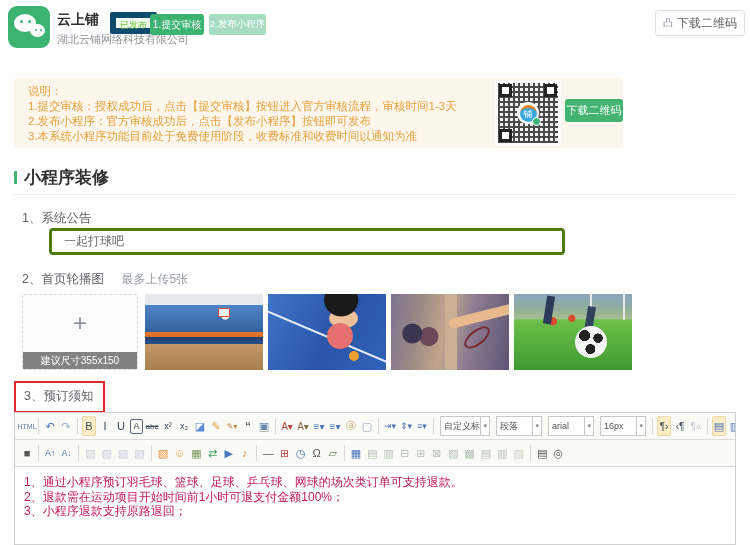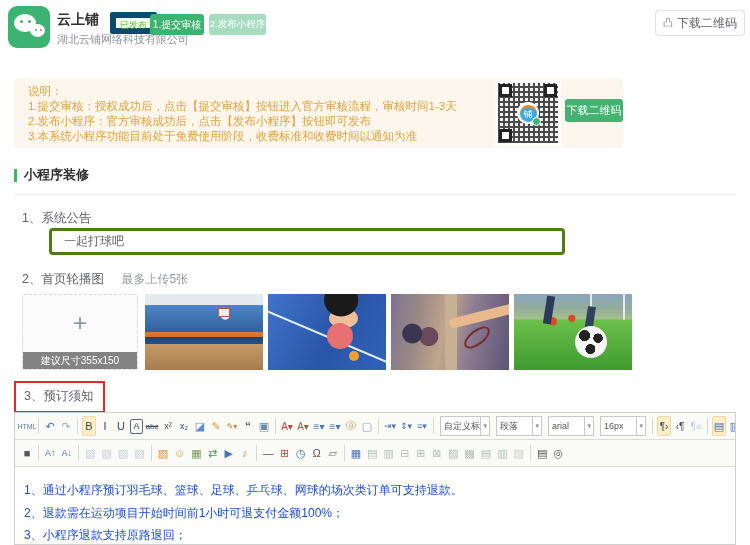--- a/index.html
+++ b/index.html
@@ -45,21 +45,21 @@
   .qr-logo .inner { width:17px; height:17px; border-radius:50%; background:#3aa9e0; color:#fff;
     font-size:9px; display:flex; align-items:center; justify-content:center; border-top:3px solid #e8862e; }
   .qr-wx { position:absolute; right:-2px; bottom:-2px; width:9px; height:9px; border-radius:50%;
     background:#42b370; border:1px solid #fff; }
   .btn-dlqr { position:absolute; right:0px; top:21px; width:58px; height:23px;
     background:#42b370; color:#fff; font-size:11px; border-radius:3px; }
 
   
   .sec-title { position:absolute; left:14px; top:166px; display:flex; align-items:center; }
   .sec-bar { width:3px; height:13px; background:#42b370; margin-right:7px; }
-  .sec-text { font-size:13px; font-weight:bold; color:#303133; }
+  .sec-text { font-size:17px; font-weight:bold; color:#303133; }
   .divider { position:absolute; left:14px; top:194px; width:722px; height:1px; background:#ebeef5; }
   .fld-label { position:absolute; left:22px; font-size:12.5px; color:#606266; }
   .hint { color:#959aa3; margin-left:14px; font-size:12px; }
   .announce-input { position:absolute; left:22px; top:228px; width:516px; height:27px;
     border:3px solid #4d7c0f; border-radius:4px; padding:0 12px; font-size:12px; color:#606266;
     font-family:"Liberation Sans","DejaVu Sans",sans-serif; outline:none; background:#fff;margin-left:27px; }
 
   
   .carousel { position:absolute; left:22px; top:294px; display:flex; }
   .upload-box { width:116px; height:76px; border:1px dashed #d9d9d9; border-radius:2px;
@@ -120,21 +120,21 @@
   .tb-btn.hl { background:#fdeec8; border-color:#f0d9a8; }
   .tb-btn.bx { border:1px solid #5a6a7a; height:15px; min-width:13px; font-size:9px; }
   .tb-btn.st { text-decoration:line-through; }
   .tb-sep { width:1px; height:16px; background:#d8d8d8; margin:0 3px; flex:none; }
   .tb-dd { height:20px; border:1px solid #c8c8c8; background:#fff; display:inline-flex;
     align-items:center; margin:0 3px; cursor:pointer; flex:none; }
   .tb-dd-t { flex:1; padding:0 3px; font-size:9px; color:#555; overflow:hidden; white-space:nowrap; }
   .tb-dd-c { border-left:1px solid #c8c8c8; padding:0 2px; font-size:7px; color:#888; height:100%;
     display:flex; align-items:center; }
   .ed-content { padding:8px 9px; height:78px; overflow:hidden; cursor:text; }
-  .ed-content .cline { font-size:12px; line-height:14.5px; color:#1d4ed8; white-space:nowrap;margin-top:8px; }
+  .ed-content .cline { font-size:12px; line-height:14.5px; color:#be185d; white-space:nowrap; }
 </style>
 </head>
 <body>
 
 <div id="page">
 
   <div class="app-icon">
     <span class="bub bub1"></span>
     <span class="bub bub2"></span>
     <span class="eye e1"></span>

